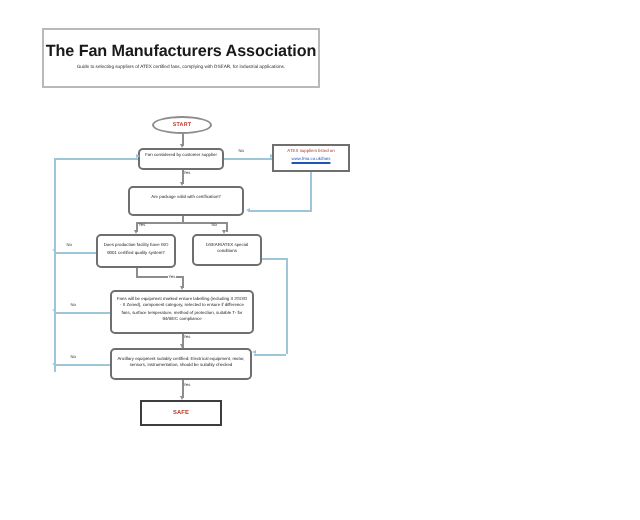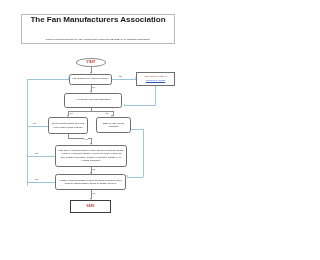--- a/index.html
+++ b/index.html
@@ -23,29 +23,29 @@
     width: 184px;
     height: 260px;
     background: #ffffff;
   }
 
   
   .header-box {
     position: absolute;
     left: 21px;
     top: 14px;
-    width: 154px;
+    width: 139px;
     height: 30px;
     border: 0.7px solid #b9b9b9;
     box-sizing: border-box;
     background: #ffffff;
     display: flex;
     flex-direction: column;
     align-items: center;
-    justify-content: space-between;
+    justify-content: center;
     padding: 1px 3px;
   }
   .doc-title {
     font-size: 8.1px;
     font-weight: bold;
     color: #1a1a1a;
     letter-spacing: -0.05px;
     white-space: nowrap;
     line-height: 1;
     margin-bottom: 2.5px;

